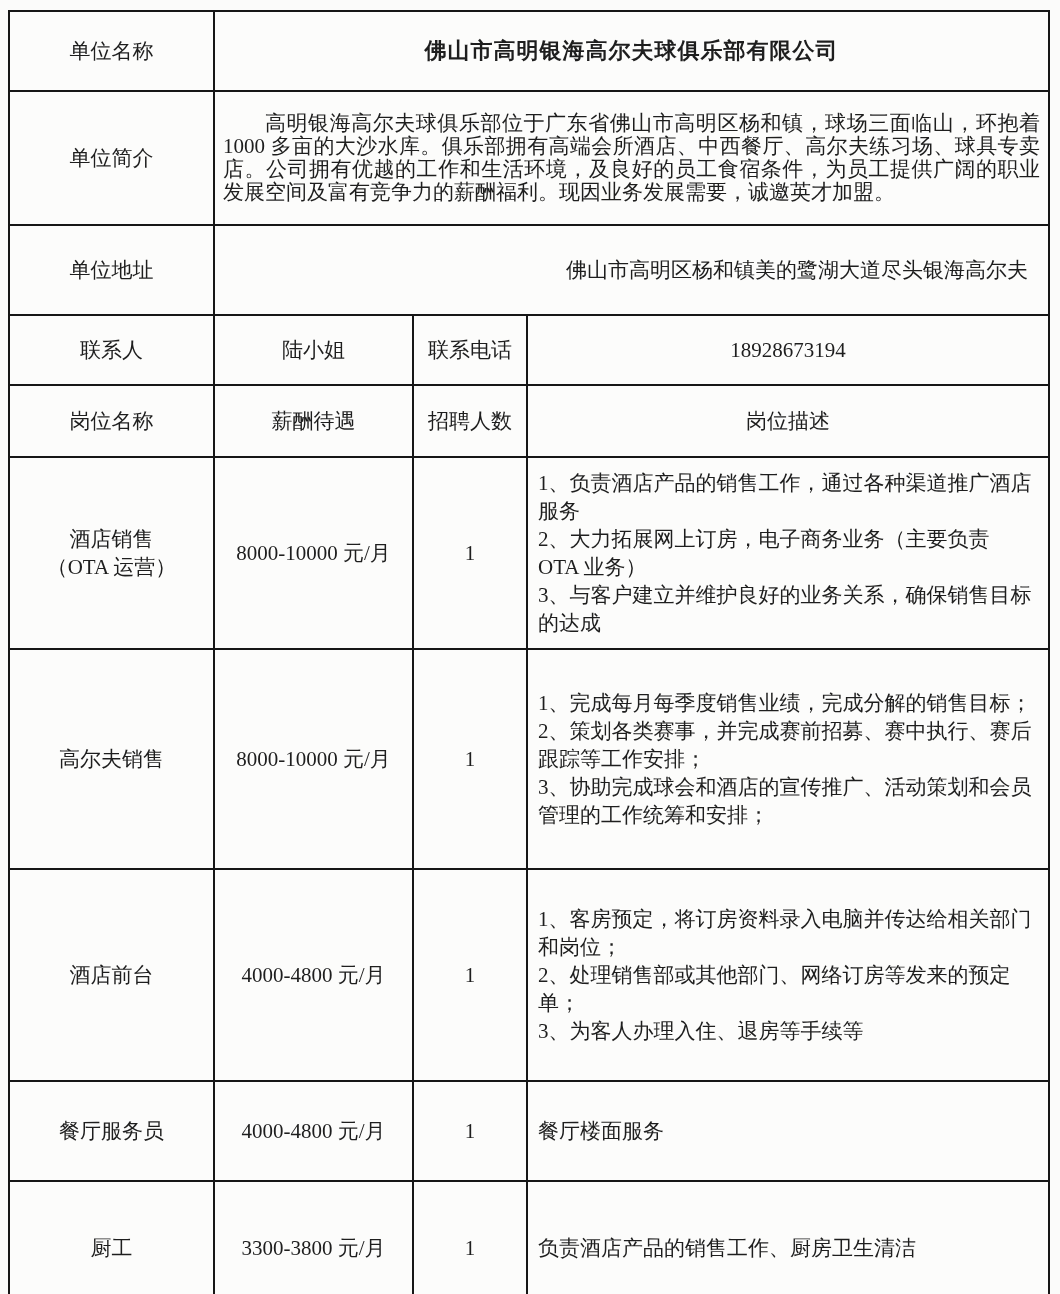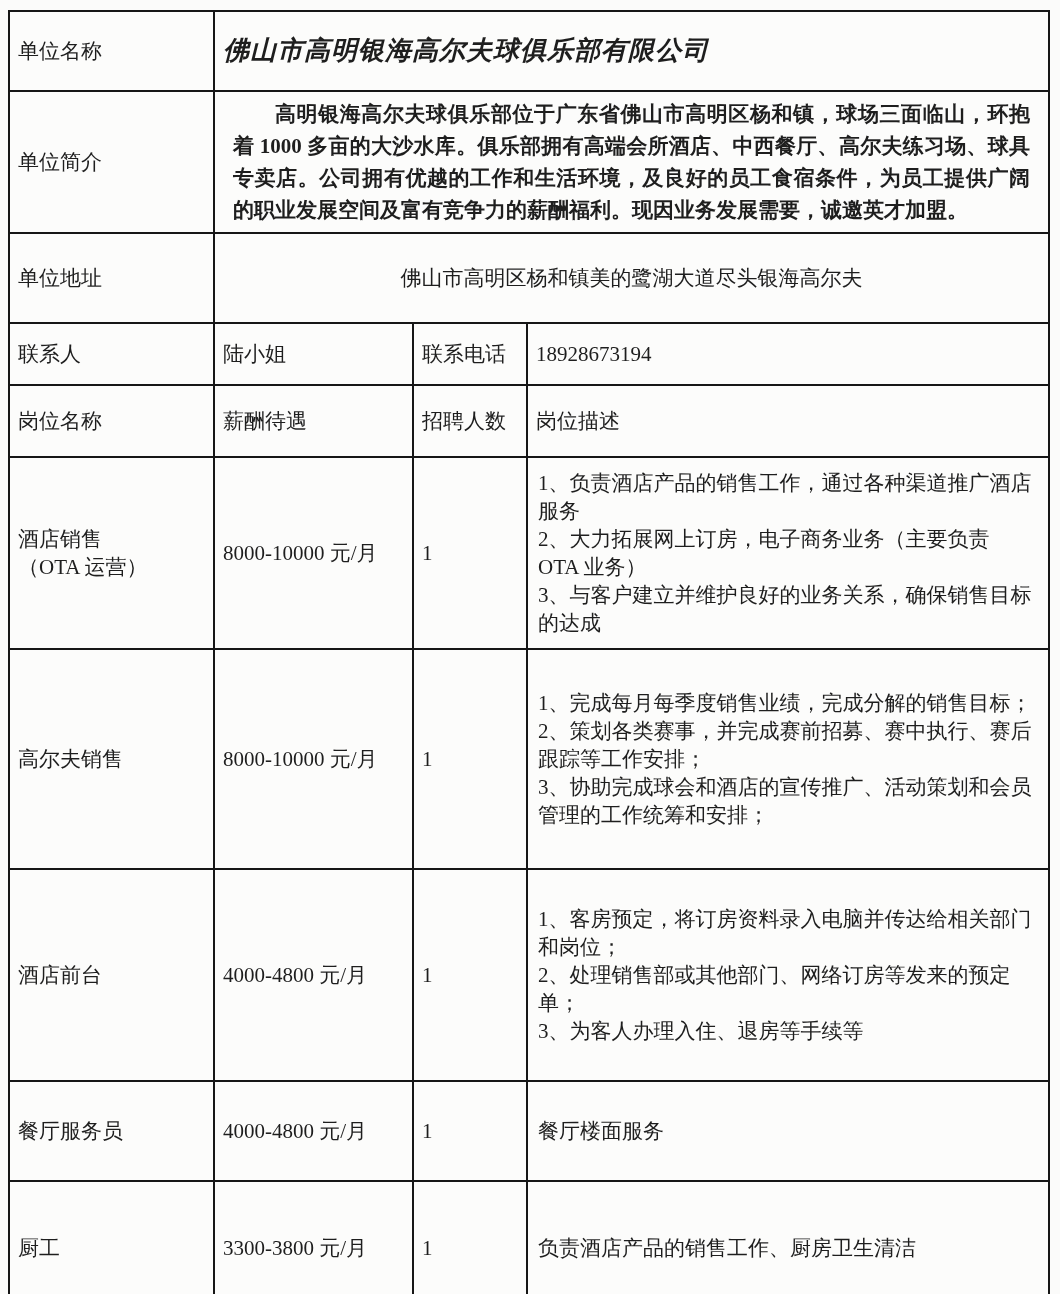--- a/index.html
+++ b/index.html
@@ -20,40 +20,39 @@
     top: 10px;
     width: 1040px;
     border-collapse: collapse;
     table-layout: fixed;
   }
   td {
     border: 2px solid #161616;
     color: #1e1e1e;
     font-size: 21px;
     line-height: 28px;
+    text-align: center;
     vertical-align: middle;
-    padding: 12px 8px;
+    padding: 20px 8px;
     background: #fcfcfb;
     overflow: hidden;
   }
   td.company-cell {
     font-weight: bold;
-    font-size: 26px;
+    font-size: 22px;
     letter-spacing: 1px;
-    font-style: italic;
   }
   td.intro-cell {
     text-align: justify;
     text-indent: 2em;
-    line-height: 32px;
-    padding: 6px 18px;
-    font-weight: bold;
+    line-height: 23px;
+    padding: 6px 8px;
   }
   td.left-cell {
-    text-align: center;
+    text-align: right;
     padding: 6px 20px;
   }
   td.desc-cell {
     text-align: left;
     white-space: pre-line;
     line-height: 28px;
     padding: 8px 14px 8px 10px;
   }
   td.pre-cell {
     white-space: pre-line;

